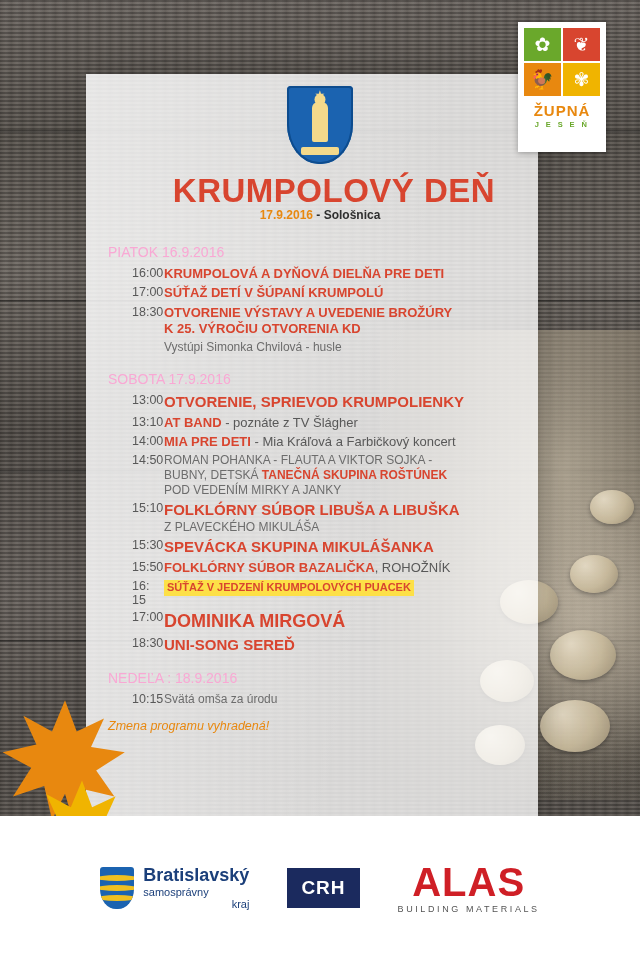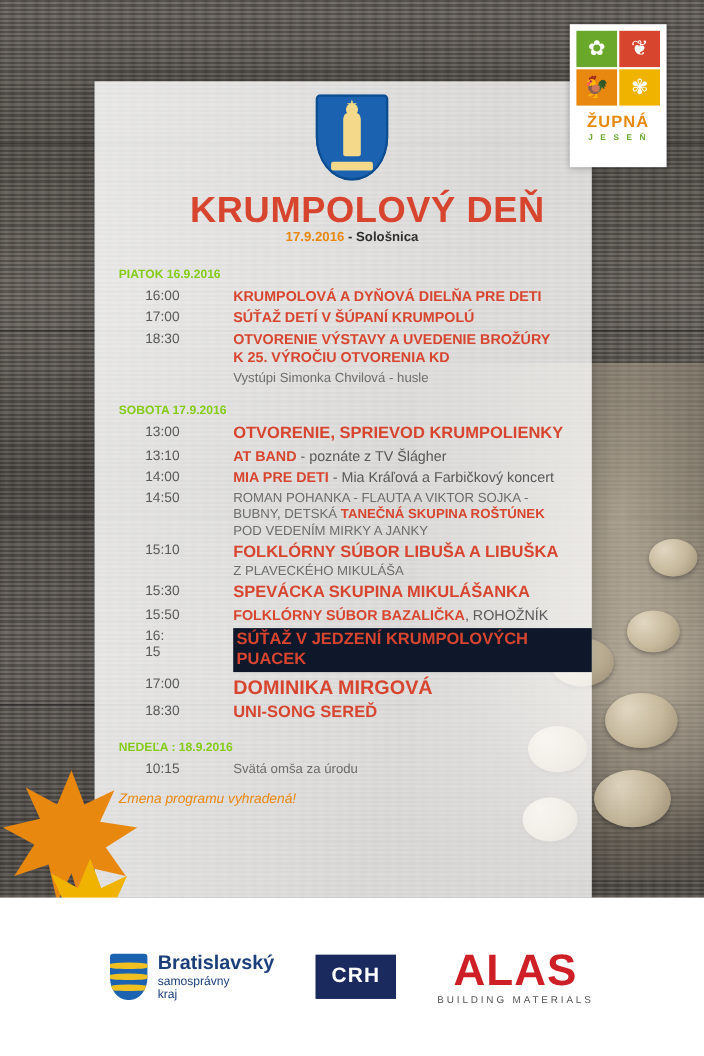--- a/index.html
+++ b/index.html
@@ -184,31 +184,30 @@
   .sub-title .place { color: #2f2f2f; }
 
   
   .program {
     position: absolute;
     left: 108px;
     top: 244px;
     width: 430px;
   }
   .day-head {
-    color: #84cc16;
-    font-weight: bold;
-    font-size: 11px;
+    color: #f9a8d4;
+    font-weight: normal;
+    font-size: 14px;
     margin: 0 0 6px 0;
   }
   .day-head.pad { margin-top: 16px; }
   .row {
     display: flex;
     align-items: flex-start;
     margin-bottom: 3px;
-    gap: 48px;
   }
   .time {
     width: 56px;
     flex: 0 0 56px;
     text-align: left;
     font-size: 12.5px;
     color: #585858;
     padding-left: 24px;
     box-sizing: border-box;
   }
@@ -222,26 +221,26 @@
     font-weight: bold;
     color: #d8452f;
   }
   .desc .plain { color: #585858; font-weight: normal; }
   .desc .cont { font-weight: bold; color: #d8452f; display:block; }
   .note {
     font-size: 12px;
     color: #6c6c6c;
   }
   .highlight {
-    background: #0f172a;
+    background: #fde047;
     display: inline-block;
     padding: 1px 3px;
     font-weight: bold;
     color: #d8452f;
-    font-size: 15px;
+    font-size: 11px;
   }
   .footnote {
     color: #e8880f;
     font-style: italic;
     font-size: 12.5px;
     margin-top: 12px;
   }
   .big {
     font-size: 15px;
   }
@@ -268,21 +267,21 @@
     border-radius: 3px 3px 16px 16px / 3px 3px 20px 20px;
     position: relative; overflow: hidden;
   }
   .bsk-wave {
     position: absolute; left: -4px; right: -4px; height: 6px;
     background: #f0c020; border-radius: 50%;
   }
   .bsk-text { line-height: 1.15; }
   .bsk-l1 { font-size: 18px; font-weight: bold; color: #1b3f7a; }
   .bsk-l2 { font-size: 11px; color: #1b3f7a; }
-  .bsk-l3 { font-size: 11px; color: #1b3f7a; }
+  .bsk-l3 { font-size: 11px; color: #1b3f7a; text-align: right; }
   .crh {
     background: #1b2a5e;
     color: #fff;
     font-weight: bold;
     font-size: 19px;
     padding: 7px 12px;
     letter-spacing: 1px;
     border: 2px solid #1b2a5e;
   }
   .alas { text-align: center; }

